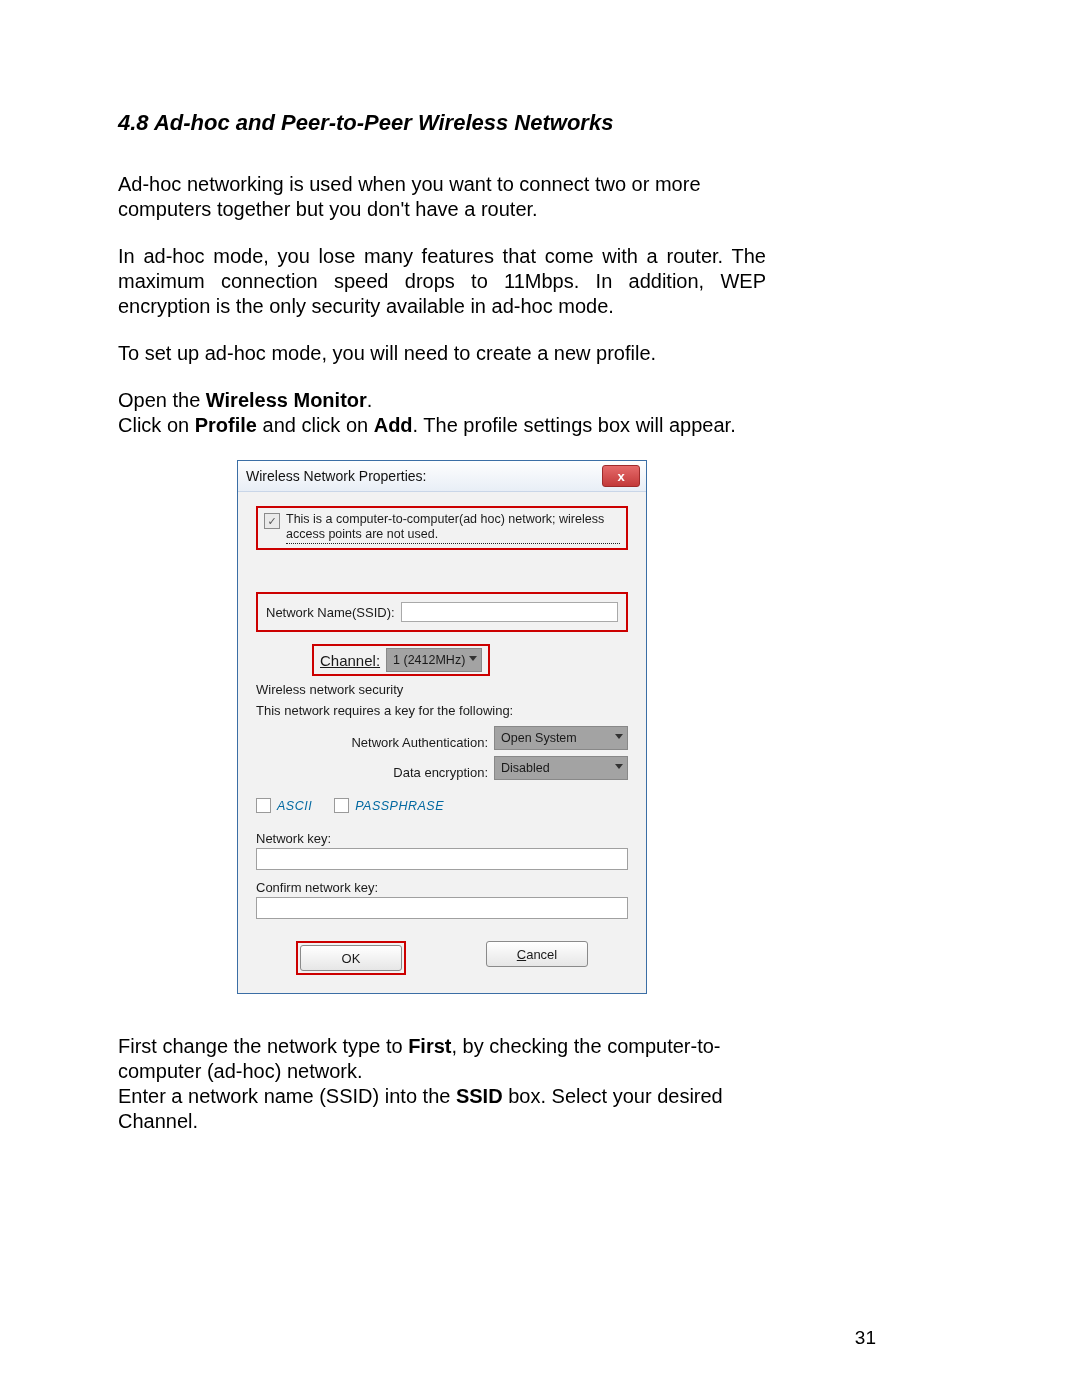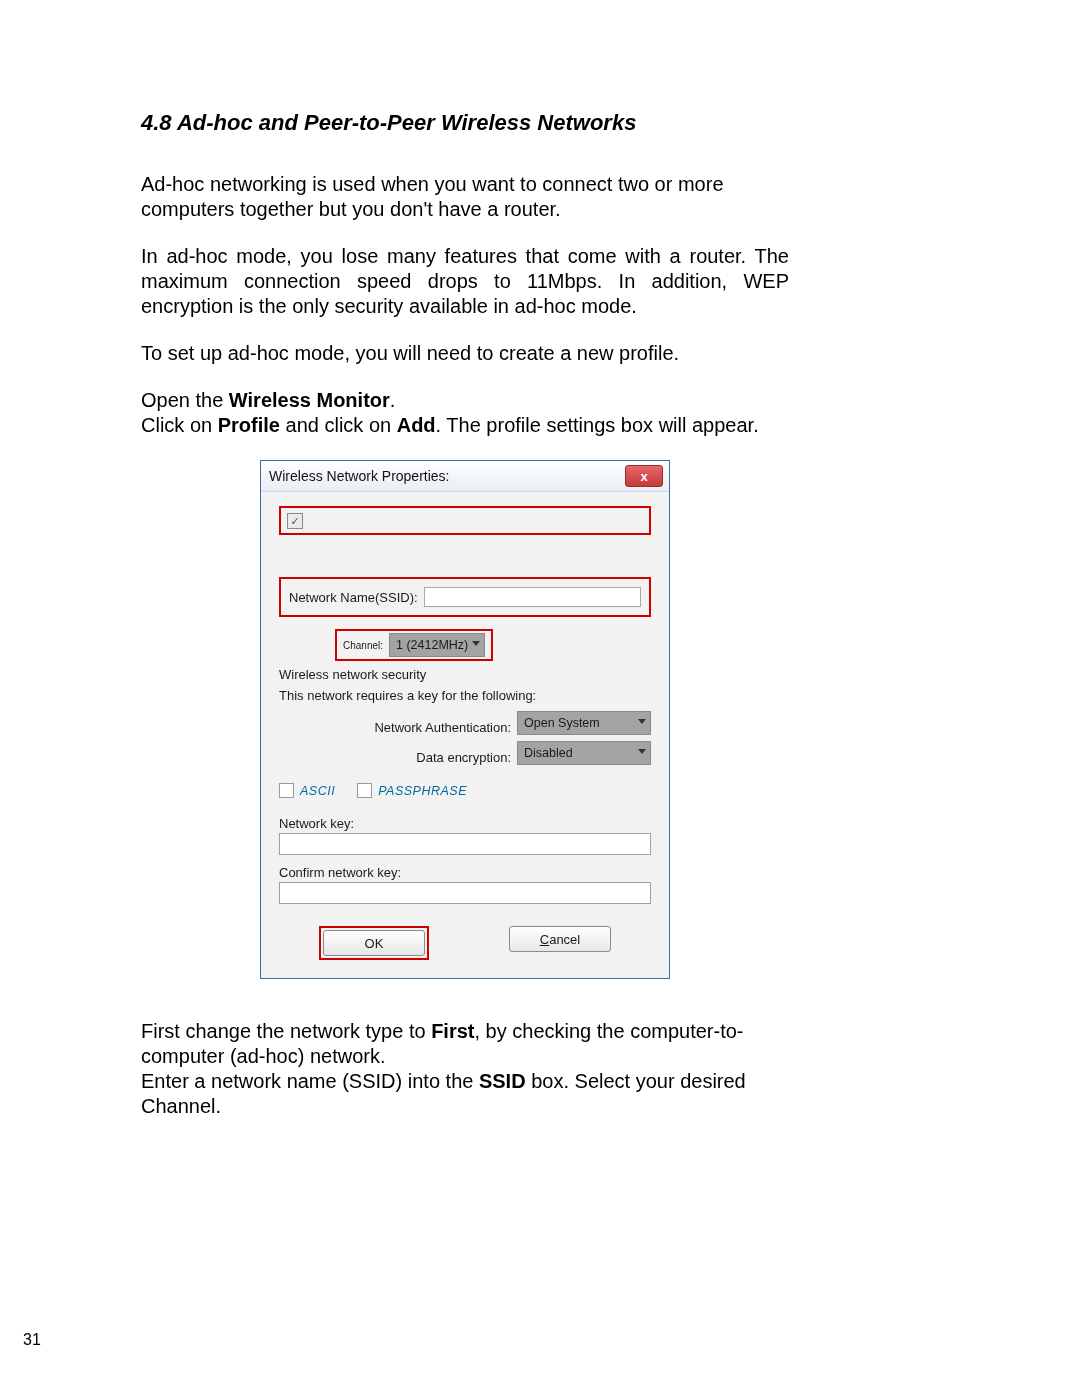--- a/index.html
+++ b/index.html
@@ -9,21 +9,20 @@
     width: 1080px;
     font-family: Arial, Helvetica, sans-serif;
     color: #000;
   }
   .page {
     width: 876px;
     min-height: 1397px;
     position: relative;
     padding: 110px 110px 60px 118px;
     box-sizing: border-box;
-    margin-left: 23px;
   }
   .section-heading {
     font-size: 22px;
     font-weight: bold;
     font-style: italic;
     margin: 0 0 36px 0;
   }
   .body-text {
     font-size: 20px;
     line-height: 1.25;
@@ -128,22 +127,23 @@
     display: flex;
     align-items: center;
     padding-left: 56px;
   }
   .channel-box {
     display: flex;
     align-items: center;
     padding: 2px 6px;
   }
   .channel-label {
-    font-size: 10px;
+    font-size: 15px;
     margin-right: 6px;
+    text-decoration: underline;
   }
   .mini-select {
     height: 20px;
     border: 1px solid #888;
     background: #a3a3a3;
     padding: 1px 16px 1px 6px;
     font-size: 12.5px;
     position: relative;
     display: inline-flex;
     align-items: center;
@@ -249,22 +249,22 @@
     padding: 0 10px;
   }
   .dlg-btn .ul { text-decoration: underline; }
   .ok-wrap {
     padding: 2px;
   }
   .page-number {
     position: absolute;
     bottom: 48px;
     left: 0; right: 0;
-    text-align: left;
-    font-size: 16px;
+    text-align: right;
+    font-size: 19px;
   }
 </style>
 </head>
 <body>
 
 <div class="page">
 
   <h2 class="section-heading">4.8 Ad-hoc and Peer-to-Peer Wireless Networks</h2>
 
   <p class="body-text">Ad-hoc networking is used when you want to connect two or more computers together but you don't have a router.</p>
@@ -284,20 +284,21 @@
     <div class="dlg-titlebar">
       <span class="dlg-title">Wireless Network Properties:</span>
       <div class="dlg-close">
         <span>x</span>
       </div>
     </div>
     <div class="dlg-body">
 
       <div class="red-box adhoc-row">
         <div class="adhoc-check">✓</div>
+        <span class="adhoc-label">This is a computer-to-computer(ad hoc) network; wireless access points are not used.</span>
       </div>
 
       <div class="red-box ssid-row">
         <label>Network Name(SSID):</label>
         <div class="ssid-input"></div>
       </div>
 
       <div class="channel-row">
         <div class="red-box channel-box">
           <span class="channel-label">Channel:</span>

